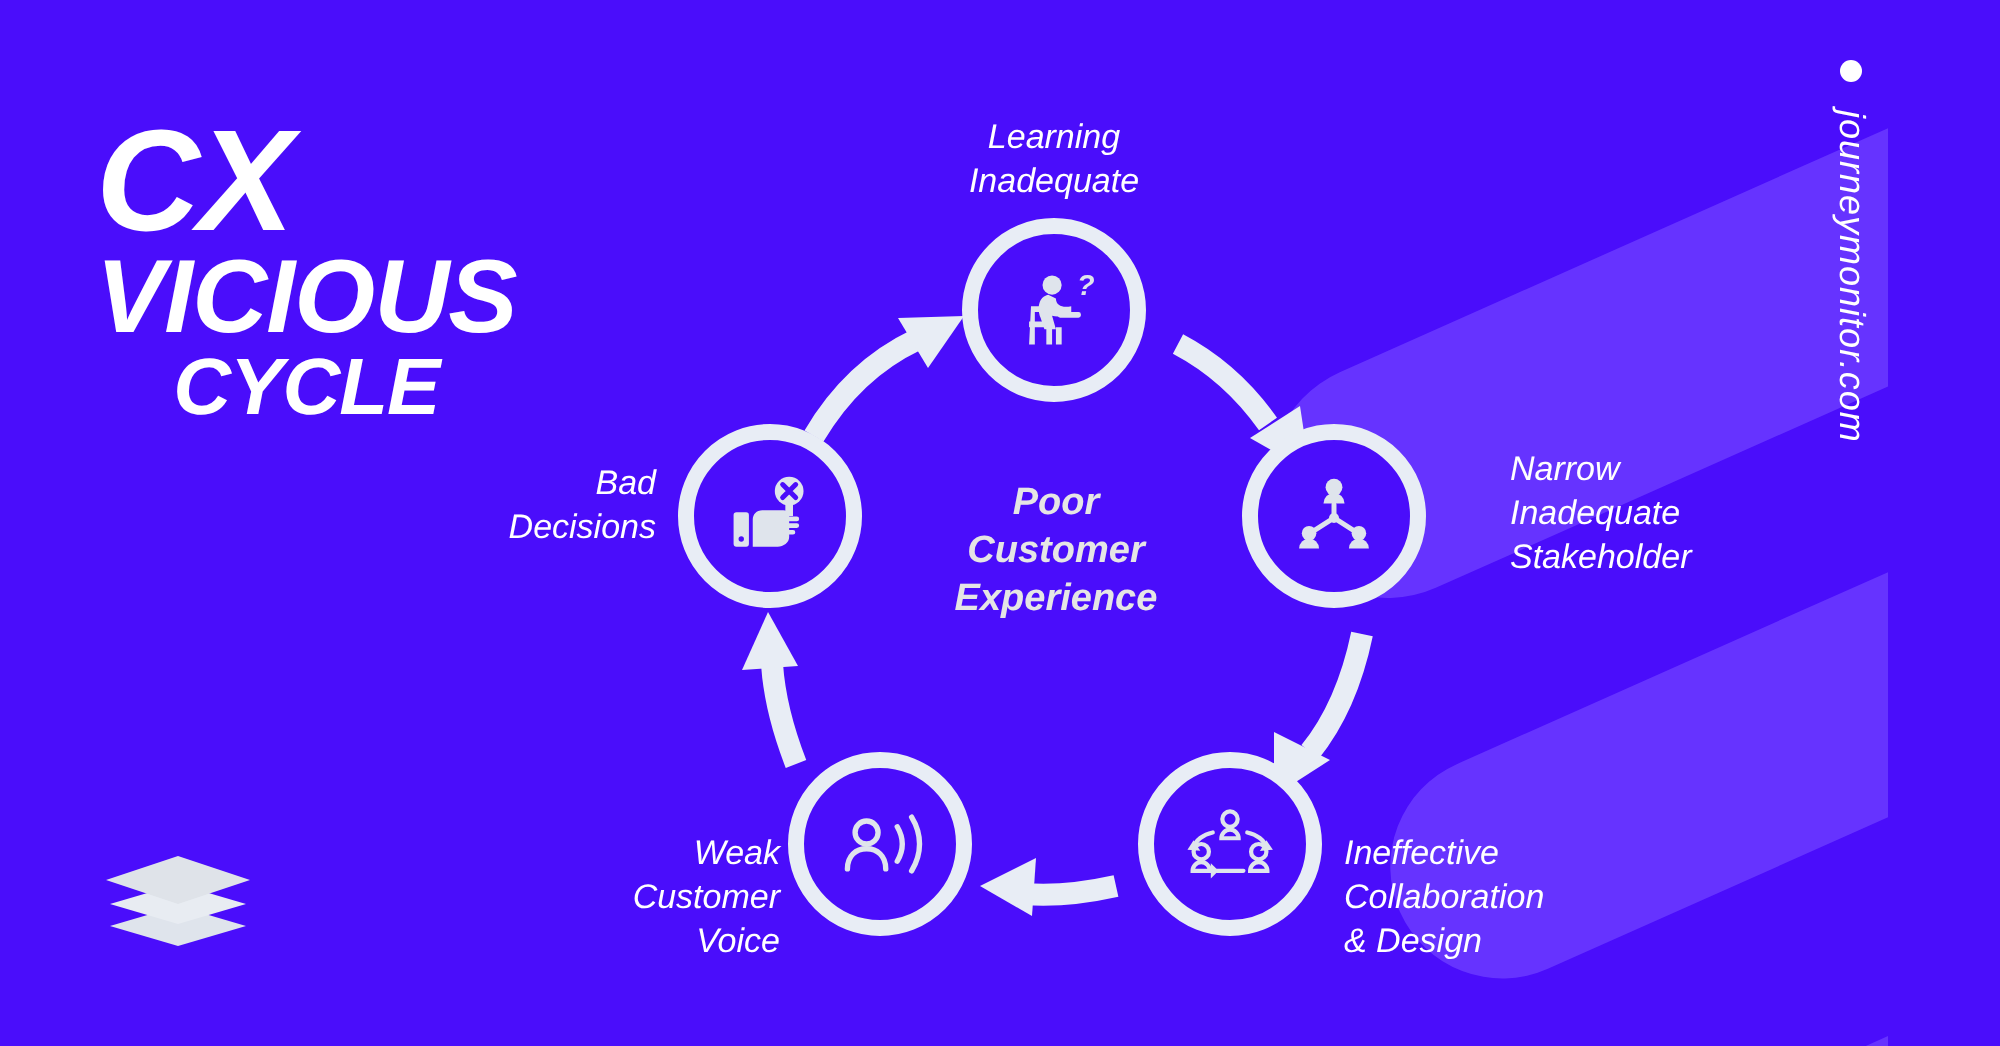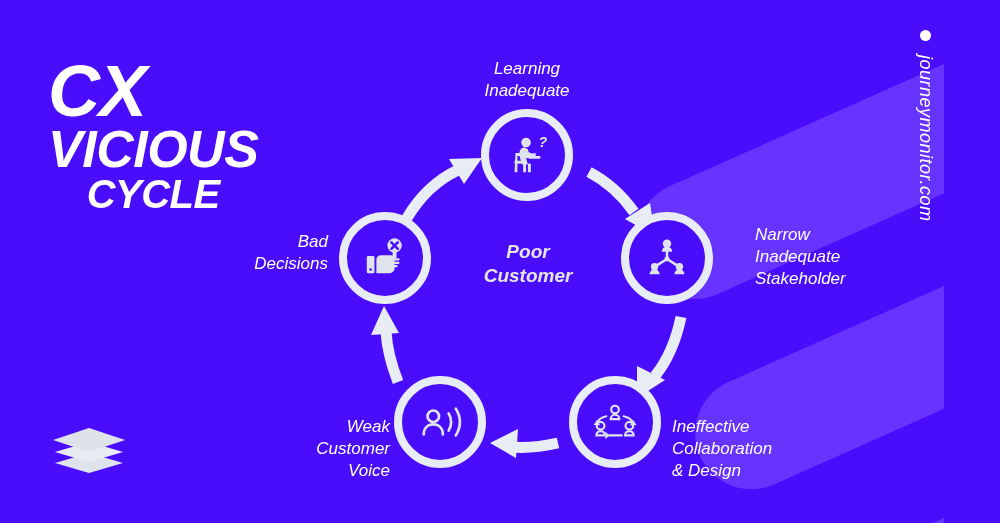--- a/index.html
+++ b/index.html
@@ -191,20 +191,21 @@
 
     <g>
       <path d="M398 382 C 391 364 387 347 386 332" stroke="#e8edf5" stroke-width="11" fill="none"></path>
       <path d="M384 306 L371 335 L399 333 Z" fill="#e8edf5"></path>
     </g>
   </svg>
 
   <div id="center-label">
     <span>Poor</span>
     <span>Customer</span>
+    <span>Experience</span>
   </div>
 
   <div class="node node-learning">
     <span>
       <svg viewBox="0 0 48 48" xmlns="http://www.w3.org/2000/svg">
         <circle cx="23" cy="11" r="5" fill="#dfe4ec"></circle>
         <path d="M21 16 C16 17 15 23 17 28 L19 34 L25 34 L23 27 C26 28 30 27 33 26 L33 22 C29 23 25 22 25 18 Z" fill="#dfe4ec"></path>
         <rect x="26" y="25" width="12" height="3" rx="1.2" fill="#dfe4ec"></rect>
         <path d="M12 22 L21 22 L21 25 L14 25 L14 42 L11 42 Z" fill="#dfe4ec"></path>
         <rect x="11" y="30" width="12" height="3" fill="#dfe4ec"></rect>

